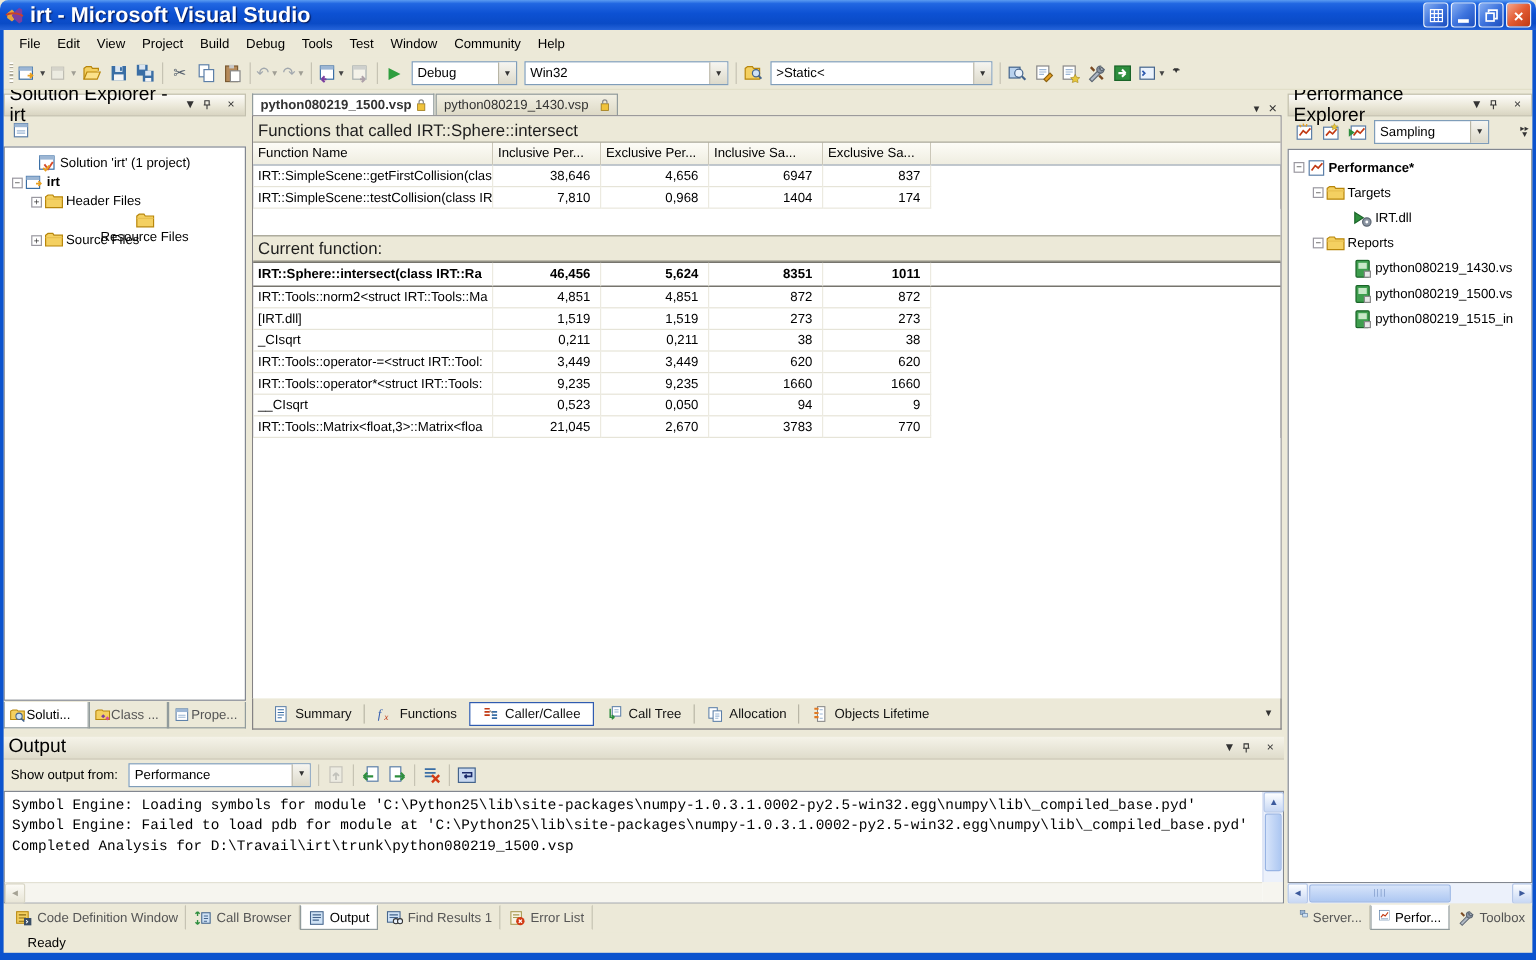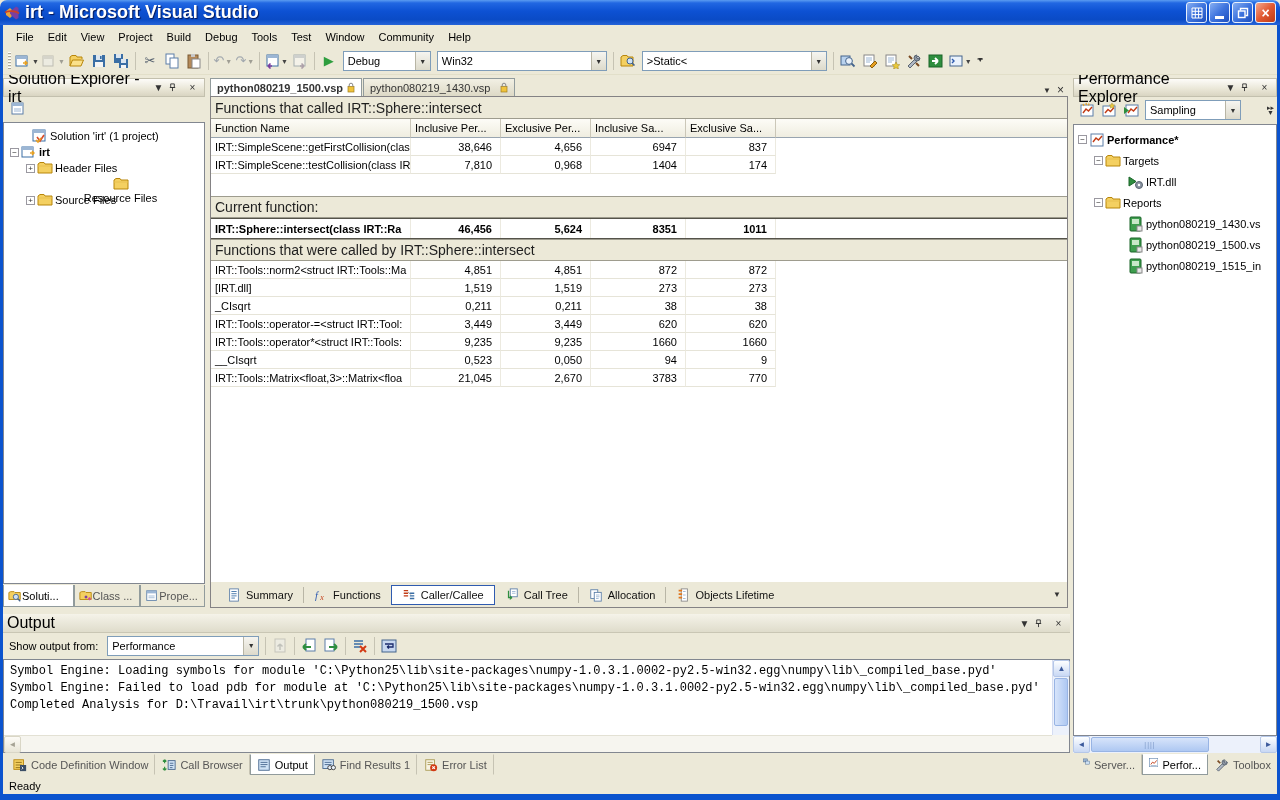--- a/index.html
+++ b/index.html
@@ -121,21 +121,21 @@
   
   #bottom-tabs { position:absolute; left:3px; right:3px; top:753px; height:24px; background:#ECE9D8;
     display:flex; align-items:flex-start; padding-top:1px; z-index:40;}
   #bottom-tabs .group-left { display:flex; margin-left:3px;}
   #bottom-tabs .group-right { position:absolute; left:1073px; display:flex;}
   .btab { height:21px; display:flex; align-items:center; gap:4px; padding:0 6px; color:#555; border:1px solid transparent;
     border-right:1px solid #C6C3B3; white-space:nowrap;}
   .btab.active { background:#fff; color:#000; border:1px solid #919B9C; border-top:1px solid #fff;}
 
   
-  #statusbar { position:absolute; left:1px; right:3px; top:777px; height:17px; background:#ECE9D8;
+  #statusbar { position:absolute; left:15px; right:3px; top:777px; height:17px; background:#ECE9D8;
     display:flex; align-items:center; padding-left:8px; z-index:40;}
 
   
   #perf-explorer { position:absolute; left:1073px; top:78px; width:204px; height:675px; background:#ECE9D8; z-index:30;}
   #pe-toolbar { height:26px; display:flex; align-items:center; padding-left:3px;}
   #pe-toolbar .combo { width:96px; }
   #pe-tree { position:absolute; left:0; right:0; top:46px; bottom:17px; background:#fff; border:1px solid #828790; overflow:hidden;}
   .trow3 { display:flex; align-items:center; height:21px; white-space:nowrap;}
   #pe-hscroll { position:absolute; left:0; right:0; bottom:0; height:17px; background:#ECF1FB; display:flex; align-items:center;}
   .sb-thumb-h { width:118px; height:15px; margin:0 1px; border:1px solid #98B4E4; border-radius:2px;
@@ -546,23 +546,20 @@
     <span>Current function:</span>
   </div>
   <div class="tgrid trow current">
     <div class="c">IRT::Sphere::intersect(class IRT::Ra</div>
     <div class="c num">46,456</div>
     <div class="c num">5,624</div>
     <div class="c num">8351</div>
     <div class="c num">1011</div>
     <div class="fill"></div>
   </div>
-  <div class="section-head mid">
-    <span>Functions that were called by IRT::Sphere::intersect</span>
-  </div>
   <div class="tgrid trow">
     <div class="c">IRT::Tools::norm2&lt;struct IRT::Tools::Ma</div>
     <div class="c num">4,851</div>
     <div class="c num">4,851</div>
     <div class="c num">872</div>
     <div class="c num">872</div>
     <div class="fill"></div>
   </div>
   <div class="tgrid trow">
     <div class="c">[IRT.dll]</div>

